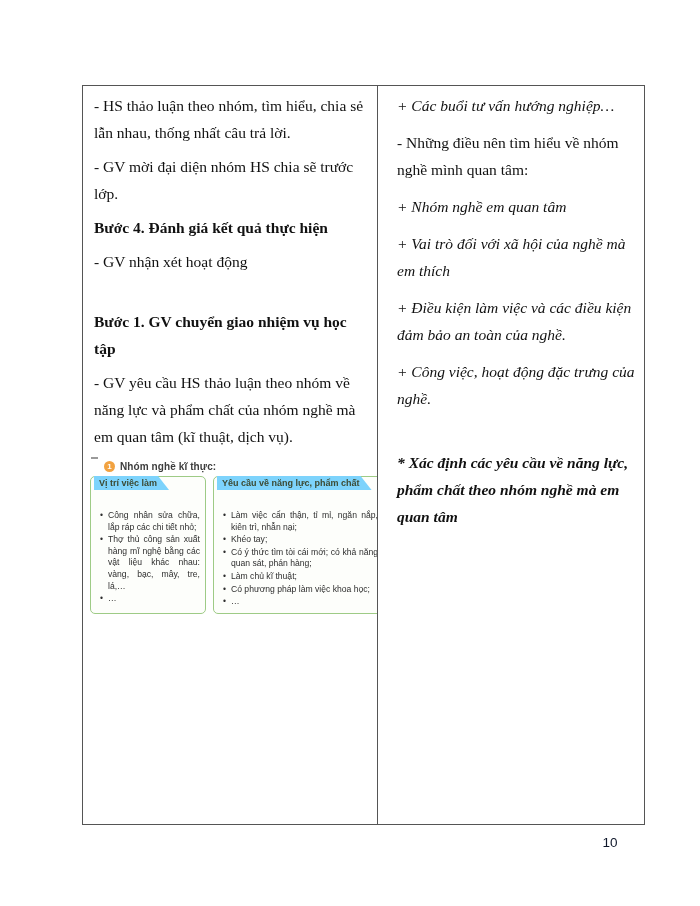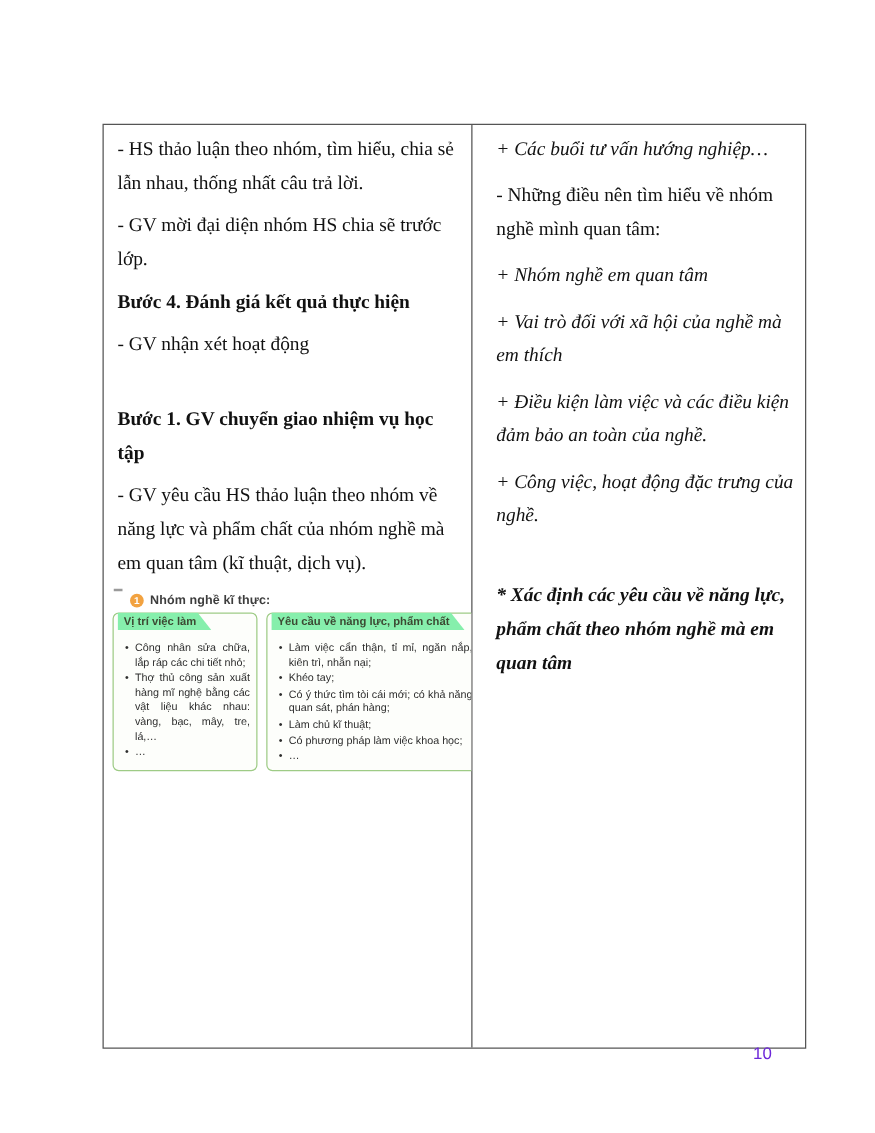--- a/index.html
+++ b/index.html
@@ -5,21 +5,21 @@
   html,body { margin:0; padding:0; }
   body {
     width:700px; height:906px; background:#ffffff; position:relative;
     font-family:"Liberation Serif", serif; color:#111;
     -webkit-font-smoothing:antialiased;
   }
   .page { position:absolute; inset:0; overflow:hidden; }
 
   
   .doc-table {
-    position:absolute; left:82px; top:99px; width:563px; height:740px;
+    position:absolute; left:82px; top:85px; width:563px; height:740px;
     border:1.4px solid #555; box-sizing:border-box; display:flex;
     background:#fff;
   }
   .cell { box-sizing:border-box; overflow:hidden; }
   .cell.left  { width:295px; border-right:1.4px solid #555; padding:6px 7px 0 11px; }
   .cell.right { flex:1; padding:6px 8px 0 19px; }
 
   p.doc { margin:0 0 7px 0; font-size:15.5px; line-height:27px; }
   .cell.right p.doc { margin-bottom:10px; }
   .b  { font-weight:bold; }
@@ -45,36 +45,36 @@
   }
   .fig-title { font-size:10px; font-weight:bold; color:#3d3d3d; letter-spacing:.1px; }
   .fig-cols { display:flex; gap:7px; align-items:stretch; }
   .fig-box {
     border:1.2px solid #9ecb86; border-radius:5px; background:#fdfefb;
     box-sizing:border-box; padding:0 4px 4px 4px; min-height:116px;
   }
   .fig-box.lbox { width:116px; }
   .fig-box.rbox { width:171px; }
   .fig-tab {
-    background:#86efac; margin:-1px 0 9px -1px; padding:2px 12px 2px 5px;
+    background:#7dd3fc; margin:-1px 0 20px -1px; padding:2px 12px 2px 5px;
     font-size:9px; font-weight:bold; color:#3c4a33; line-height:10px;
     clip-path:polygon(0 0, calc(100% - 11px) 0, 100% 100%, 100% 100%, 0 100%);
     width:fit-content; max-width:100%; box-sizing:border-box; white-space:nowrap;
   }
   ul.fig-list { margin:0; padding:0 1px 0 13px; list-style:none; }
   ul.fig-list li {
     font-size:8.6px; line-height:11.6px; color:#2e2e2e;
     text-align:justify; position:relative; margin-bottom:1px;
   }
   ul.fig-list li::before { content:"\2022"; position:absolute; left:-8px; color:#2e2e2e; }
 
   
   .page-num {
     position:absolute; left:600px; top:835px; width:20px; text-align:center;
-    font-size:13.5px; font-family:"Liberation Sans", sans-serif; color:#6d28d9;
+    font-size:13.5px; font-family:"Liberation Sans", sans-serif; color:#0f172a;
   }
 </style>
 </head>
 <body>
 
 <div class="page">
 
   <div class="doc-table">
 
     <div class="cell left">

